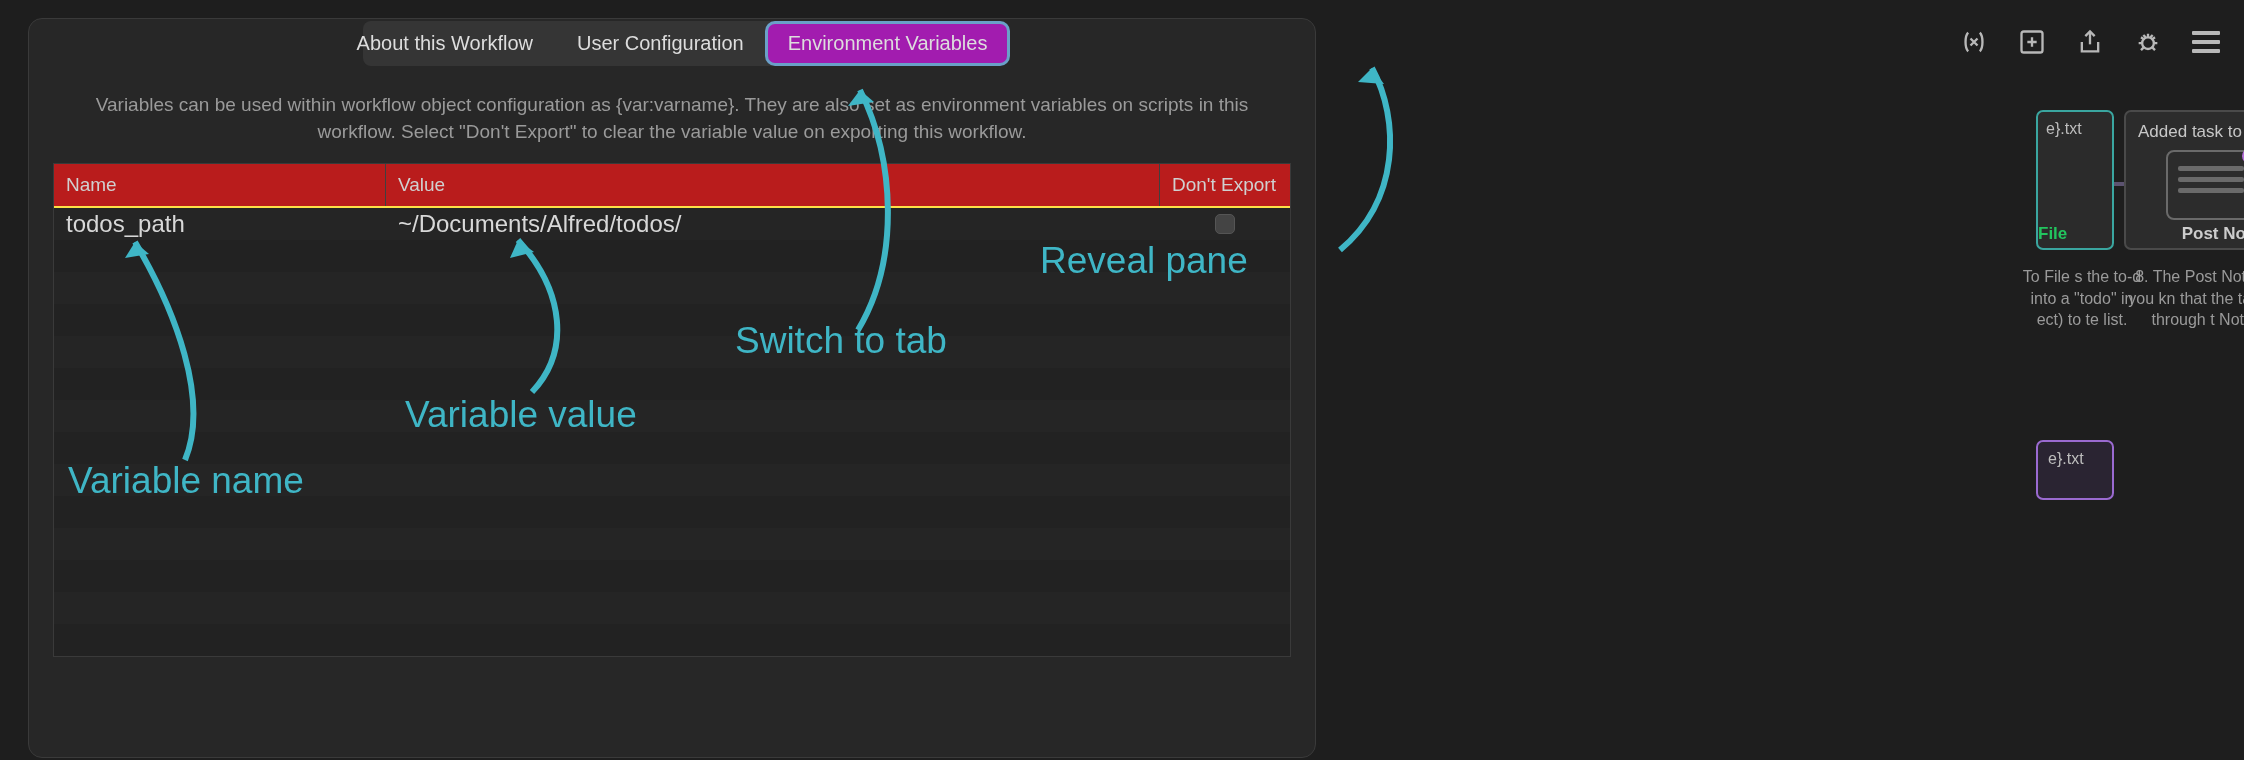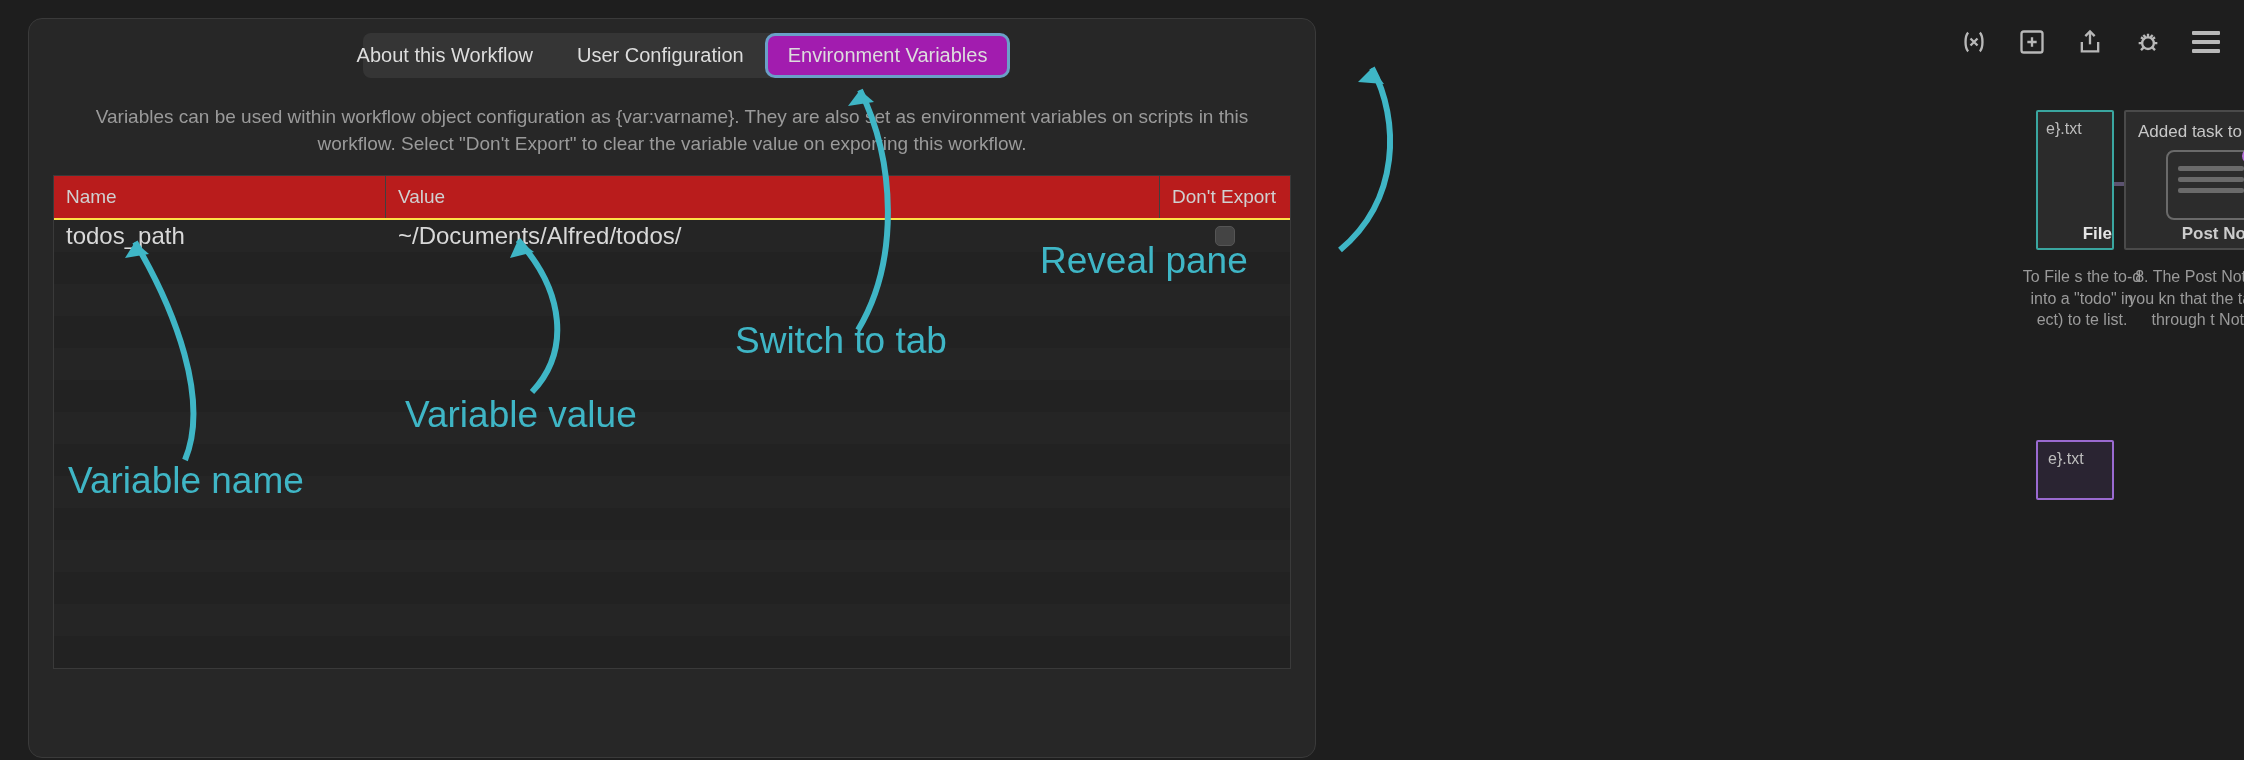--- a/index.html
+++ b/index.html
@@ -16,21 +16,21 @@
     
     .dialog {
       position: absolute;
       left: 28px;
       top: 18px;
       width: 1288px;
       height: 740px;
       background: #272727;
       border: 1px solid #3a3a3a;
       border-radius: 14px;
-      padding-top: 14px;
+      padding-top: 2px;
       z-index: 10;
     }
 
     
     .tabs {
       display: flex;
       justify-content: center;
       gap: 4px;
       padding: 0 0 6px 0;
       background: #353535;
@@ -135,33 +135,33 @@
       height: 4px;
       background: #b8b8b8;
       border-radius: 1px;
     }
 
     
     .bg-node {
       position: absolute;
       z-index: 1;
       background: #2b2b2b;
-      border-radius: 2px;
+      border-radius: 7px;
       border: 2px solid #3a3a3a;
     }
     .node-file-top {
       right: 130px;
       top: 110px;
       width: 78px;
       height: 140px;
       border-color: #3aa6a0;
     }
     .node-file-top .node-label {
-      position:absolute; bottom:4px; width:100%; text-align:right;
-      font-size:17px; color:#e5e5e5; font-weight:600;
+      position:absolute; bottom:4px; width:100%; text-align:left;
+      font-size:17px; color:#22c55e; font-weight:600;
     }
     .node-file-top .ext-tag{
       position:absolute; top:8px; left:8px;
       color:#bdbdbd; font-size:16px;
     }
 
     .node-notif {
       right: -120px;
       top: 110px;
       width: 240px;

